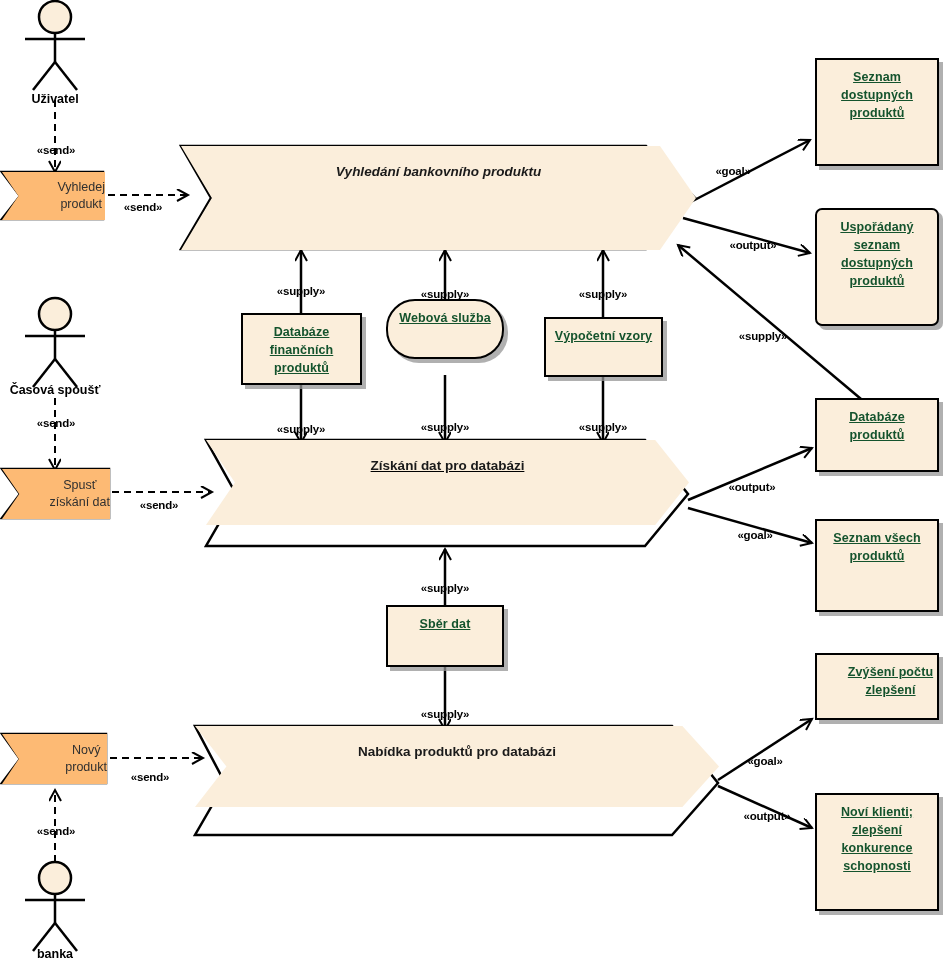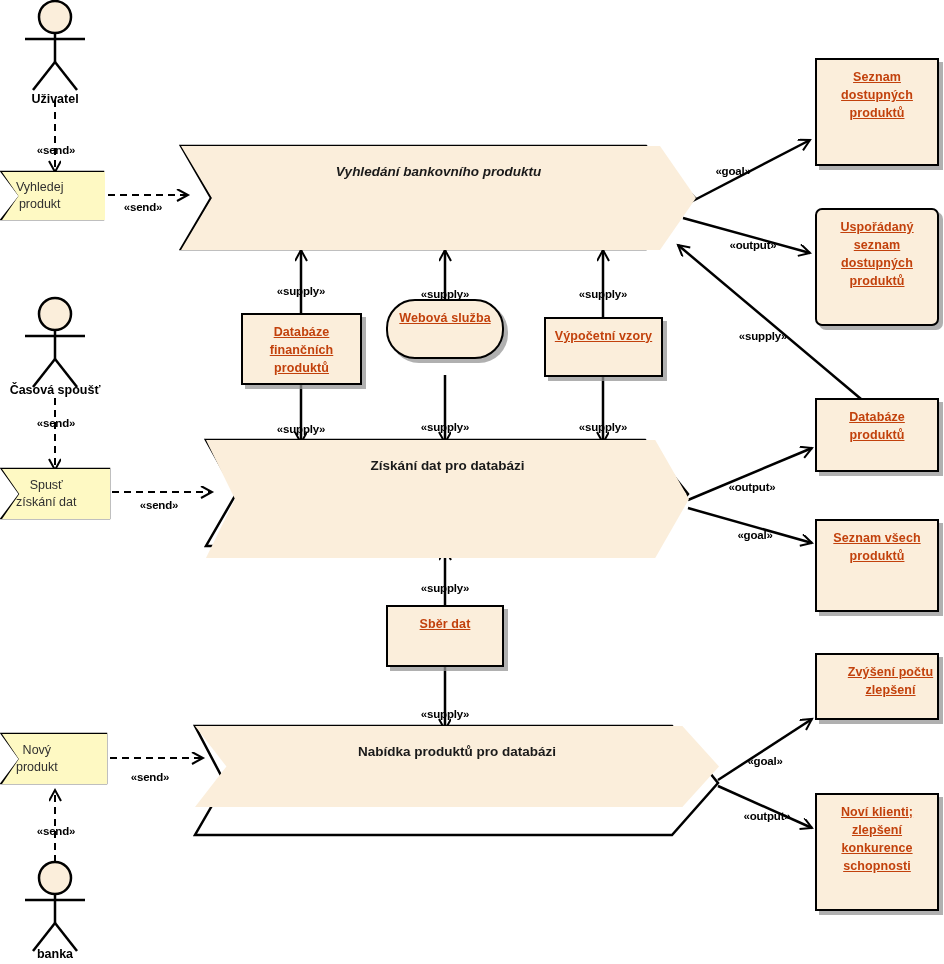--- a/index.html
+++ b/index.html
@@ -33,21 +33,21 @@
     border: 2px solid #000000;
     box-shadow: 4px 4px 0 0 rgba(150,150,150,0.75);
     display: flex;
     align-items: flex-start;
     justify-content: center;
     padding-top: 8px;
   }
   .rect-node .label {
     font-size: 12.5px;
     font-weight: bold;
-    color: #c2410c;
+    color: #14532d;
     text-align: center;
     text-decoration: underline;
     line-height: 1.45;
     letter-spacing: 0.1px;
   }
   
   .process {
     background: #fbeedb;
     display: flex;
     align-items: flex-start;
@@ -59,24 +59,24 @@
   .process .label {
     font-size: 13.5px;
     font-weight: bold;
     color: #1a1a1a;
     text-align: center;
     position: relative;
     z-index: 2;
   }
   
   .event {
-    background: #fef9c3;
+    background: #fdba74;
     display: flex;
     align-items: center;
-    justify-content: flex-start;
+    justify-content: flex-end;
     filter: drop-shadow(4px 4px 0 rgba(150,150,150,0.8));
     clip-path: polygon(0% 0%, 100% 0%, 100% 100%, 0% 100%, 16% 50%);
   }
   .event .label {
     font-size: 12.5px;
     color: #303030;
     text-align: center;
     line-height: 1.35;
     padding-left: 14px;
     position: relative;
@@ -275,21 +275,21 @@
   <div class="node event" style="left:2px; top:734px; width:105px; height:50px;">
     <div class="label">
       <span>Nový</span><br><span>produkt</span>
     </div>
   </div>
 
   <div class="node process" style="left:181px; top:146px; width:515px; height:104px;font-style:italic;">
     <div class="label">Vyhledání bankovního produktu</div>
   </div>
 
-  <div class="node process" style="left:206px; top:440px; width:483px; height:118px;">
+  <div class="node process" style="left:206px; top:440px; width:483px; height:85px;text-decoration:underline;">
     <div class="label">Získání dat pro databázi</div>
   </div>
 
   <div class="node process" style="left:195px; top:726px; width:524px; height:81px;">
     <div class="label">Nabídka produktů pro databázi</div>
   </div>
 
   <div class="node rect-node" style="left:241px; top:313px; width:121px; height:72px;">
     <div class="label">
       <span>Databáze</span><br>

